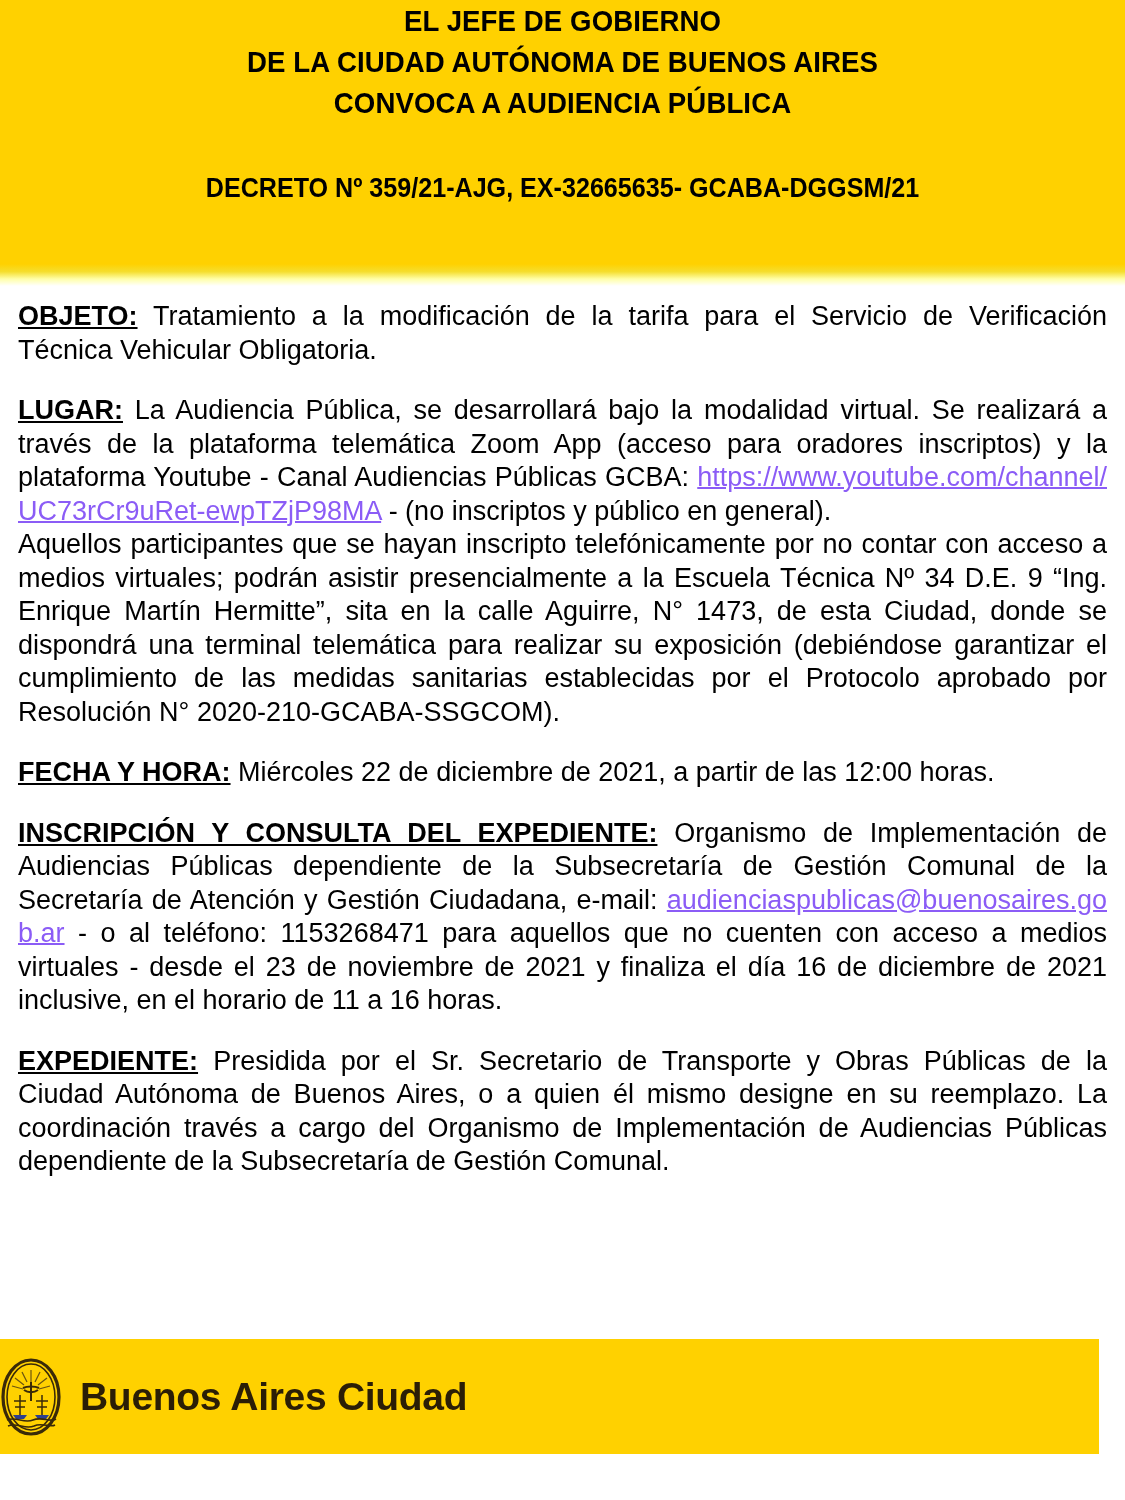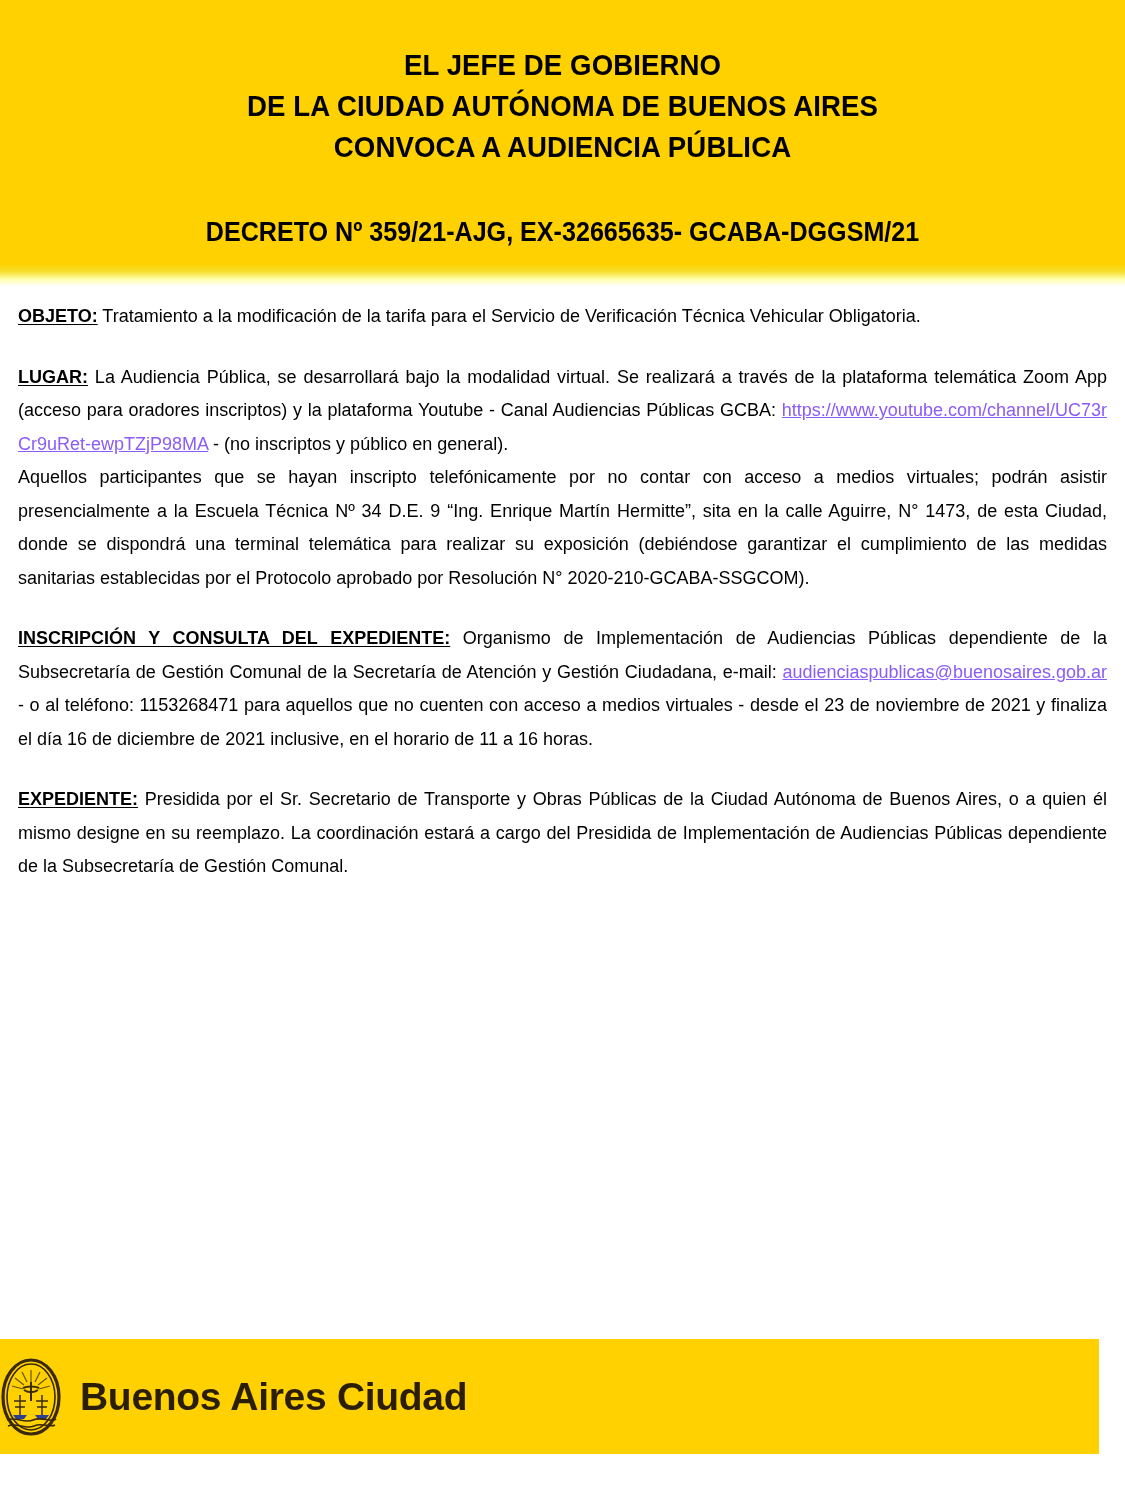--- a/index.html
+++ b/index.html
@@ -15,21 +15,20 @@
     overflow: hidden;
     position: relative;
   }
 
   
   .header-banner {
     width: 1125px;
     height: 264px;
     background: #FFD100;
     box-sizing: border-box;
-    padding-top: 44px;
     text-align: center;
     position: relative;
   }
   .header-banner::after {
     content: "";
     position: absolute;
     left: 0;
     right: 0;
     top: 264px;
     height: 22px;
@@ -54,21 +53,21 @@
   }
 
   
   .doc-body {
     position: absolute;
     top: 300px;
     left: 18px;
     width: 1089px;
   }
   .para {
-    font-size: 18px;
+    font-size: 27px;
     line-height: 33.5px;
     color: #000000;
     text-align: justify;
     text-justify: inter-word;
     margin: 0 0 27px 0;
     hyphens: none;
   }
   .para.tight {
     margin-bottom: 0;
   }
@@ -127,27 +126,30 @@
   <p class="para">
     <span class="lead">OBJETO:</span><span> Tratamiento a la modificación de la tarifa para el Servicio de Verificación Técnica Vehicular Obligatoria.</span>
   </p>
 
   <p class="para tight">
     <span class="lead">LUGAR:</span><span> La Audiencia Pública, se desarrollará bajo la modalidad virtual. Se realizará a través de la plataforma telemática Zoom App (acceso para oradores inscriptos) y la plataforma Youtube - Canal Audiencias Públicas GCBA: </span><a class="link" href="#">https://www.youtube.com/channel/UC73rCr9uRet-ewpTZjP98MA</a><span> - (no inscriptos y público en general).</span>
   </p>
 
   <p class="para">Aquellos participantes que se hayan inscripto telefónicamente por no contar con acceso a medios virtuales; podrán asistir presencialmente a la Escuela Técnica Nº 34 D.E. 9 “Ing. Enrique Martín Hermitte”, sita en la calle Aguirre, N° 1473, de esta Ciudad, donde se dispondrá una terminal telemática para realizar su exposición (debiéndose garantizar el cumplimiento de las medidas sanitarias establecidas por el Protocolo aprobado por Resolución N° 2020-210-GCABA-SSGCOM).</p>
 
+  <p class="para">
+    <span class="lead">FECHA Y HORA:</span><span> Miércoles 22 de diciembre de 2021, a partir de las 12:00 horas.</span>
+  </p>
 
   <p class="para">
     <span class="lead">INSCRIPCIÓN Y CONSULTA DEL EXPEDIENTE:</span><span> Organismo de Implementación de Audiencias Públicas dependiente de la Subsecretaría de Gestión Comunal de la Secretaría de Atención y Gestión Ciudadana, e-mail: </span><a class="link" href="#">audienciaspublicas@buenosaires.gob.ar</a><span> - o al teléfono: 1153268471 para aquellos que no cuenten con acceso a medios virtuales - desde el 23 de noviembre de 2021 y finaliza el día 16 de diciembre de 2021 inclusive, en el horario de 11 a 16 horas.</span>
   </p>
 
   <p class="para">
-    <span class="lead">EXPEDIENTE:</span><span> Presidida por el Sr. Secretario de Transporte y Obras Públicas de la Ciudad Autónoma de Buenos Aires, o a quien él mismo designe en su reemplazo. La coordinación estará a cargo del Presidida de Implementación de Audiencias Públicas dependiente de la Subsecretaría de Gestión Comunal.</span>
+    <span class="lead">EXPEDIENTE:</span><span> Presidida por el Sr. Secretario de Transporte y Obras Públicas de la Ciudad Autónoma de Buenos Aires, o a quien él mismo designe en su reemplazo. La coordinación través a cargo del Organismo de Implementación de Audiencias Públicas dependiente de la Subsecretaría de Gestión Comunal.</span>
   </p>
 
 
 </div>
 
 <div class="footer-banner">
   <div class="footer-logo">
     <span>
       <svg class="crest" width="62" height="80" viewBox="0 0 62 80" aria-hidden="true">
         <ellipse cx="31" cy="40" rx="28" ry="37" fill="#FFD100" stroke="#3A2A08" stroke-width="3.2"></ellipse>

